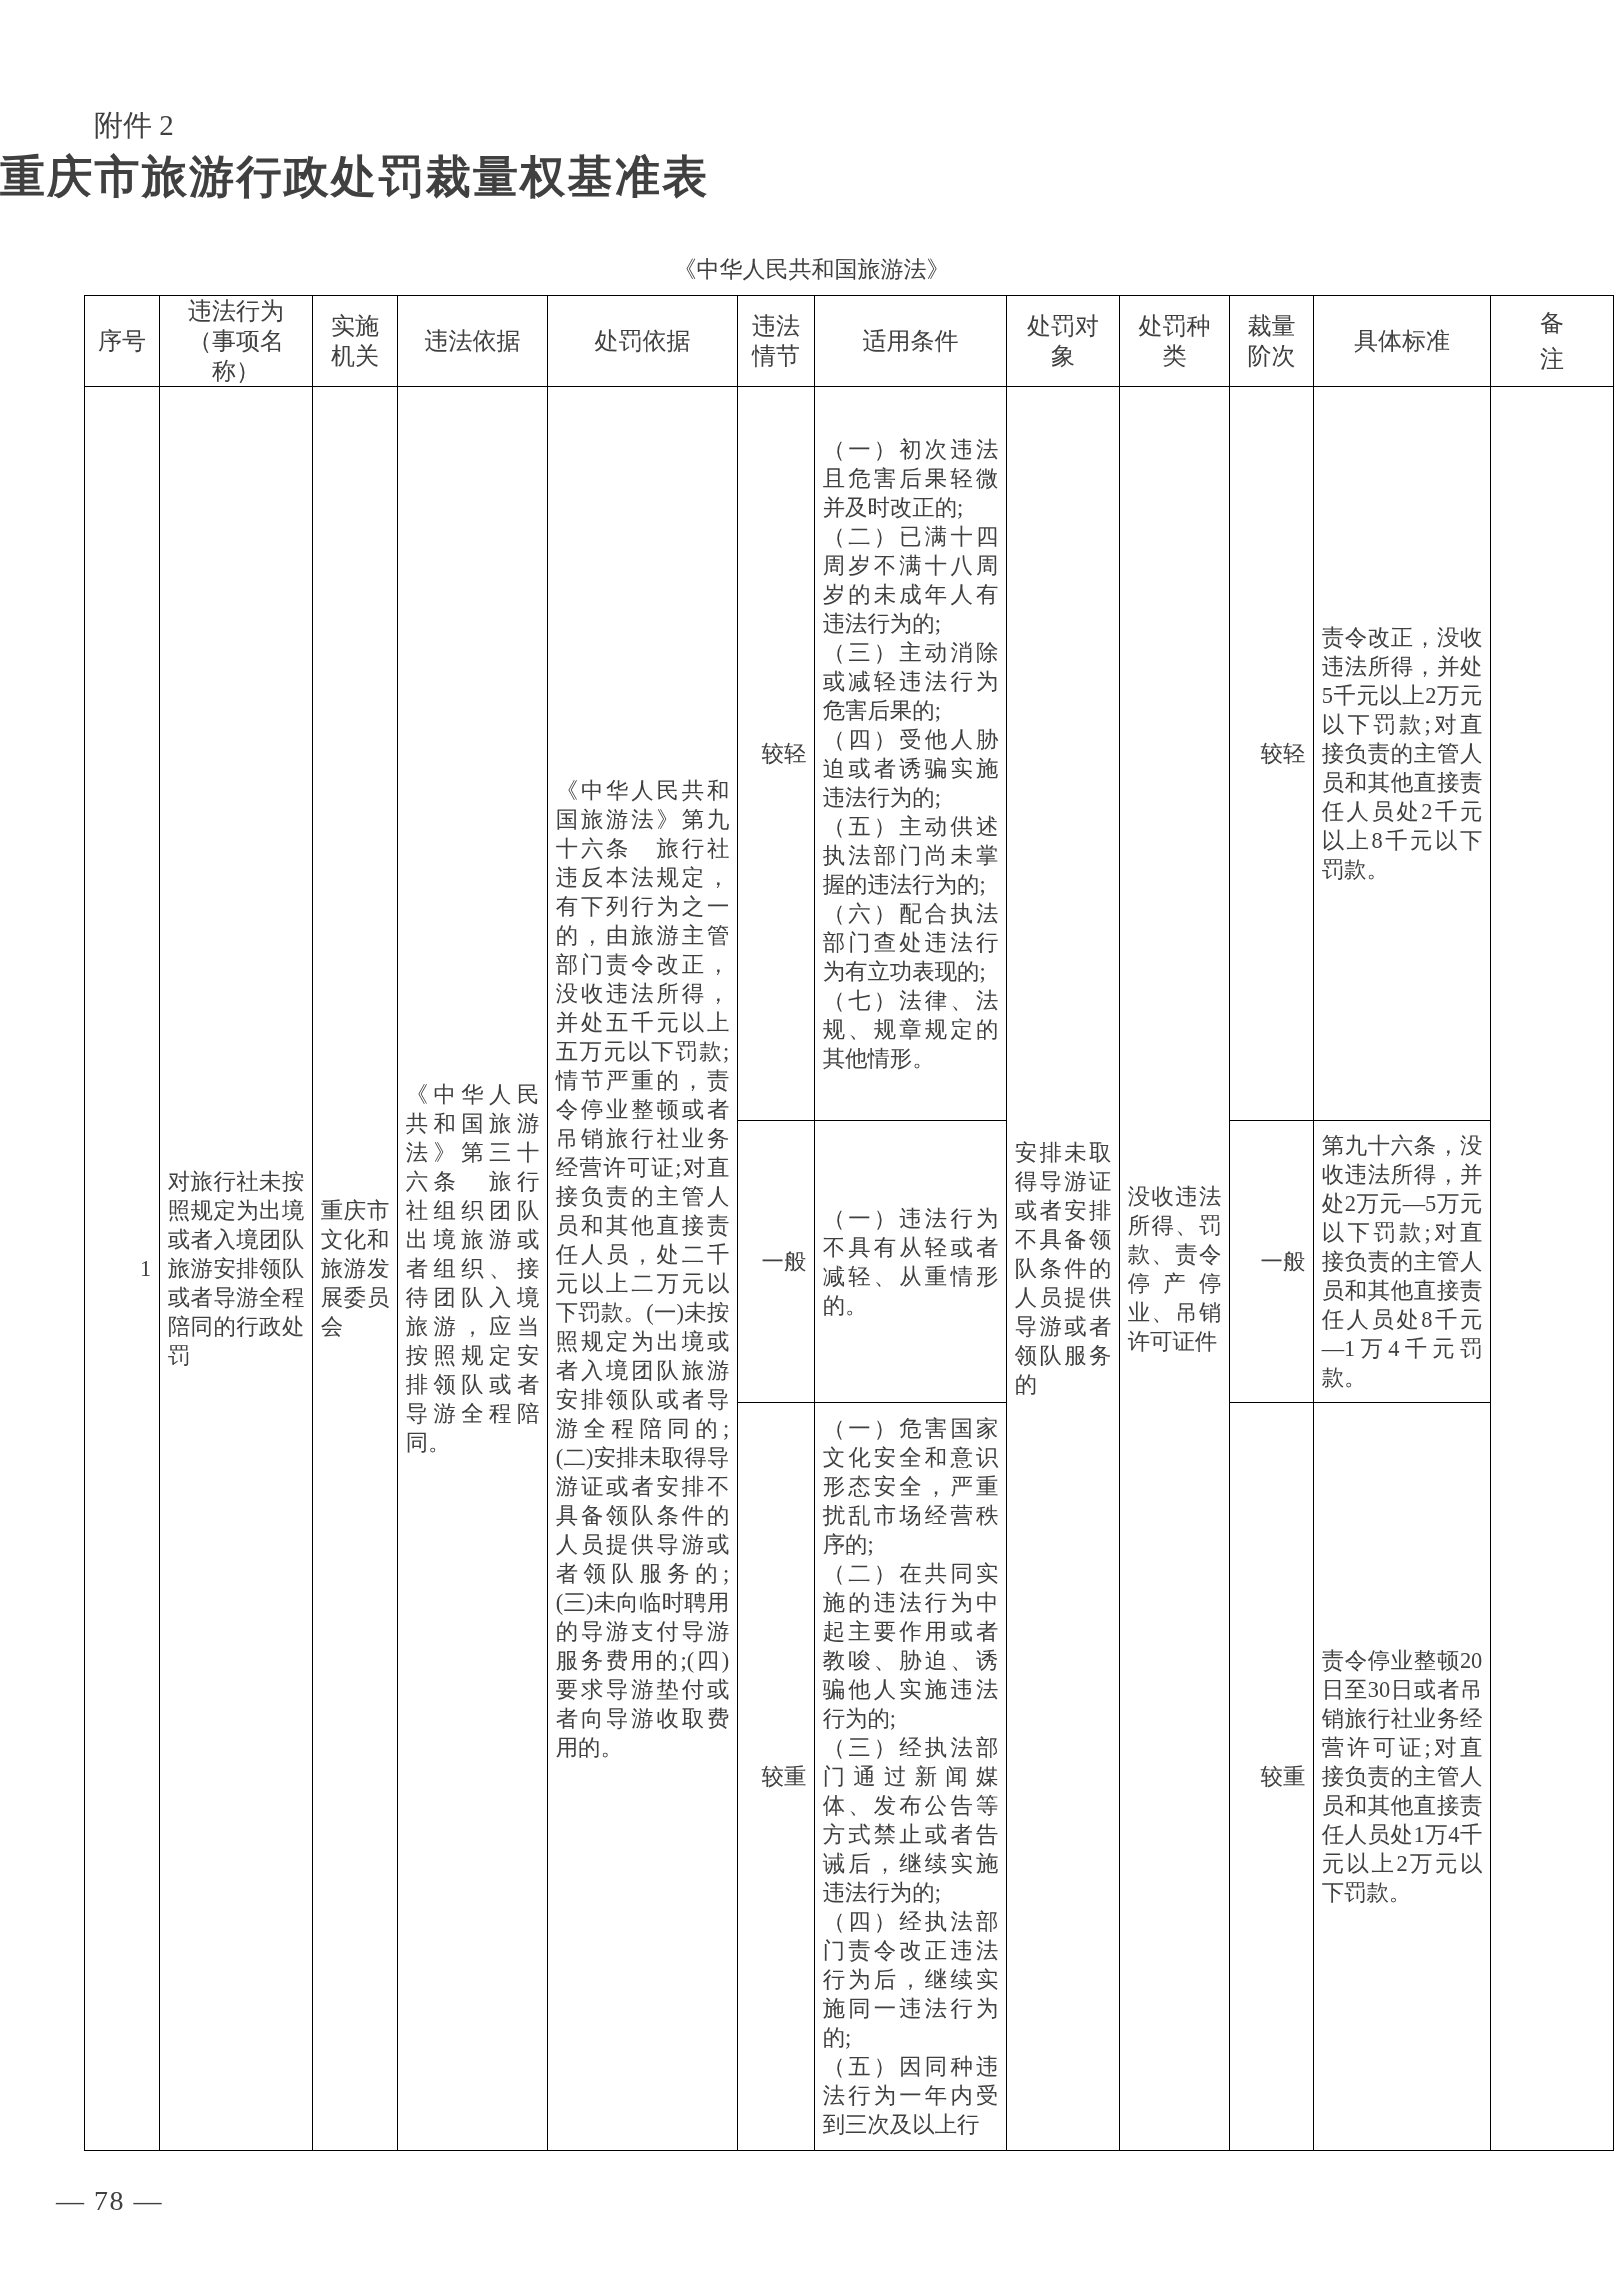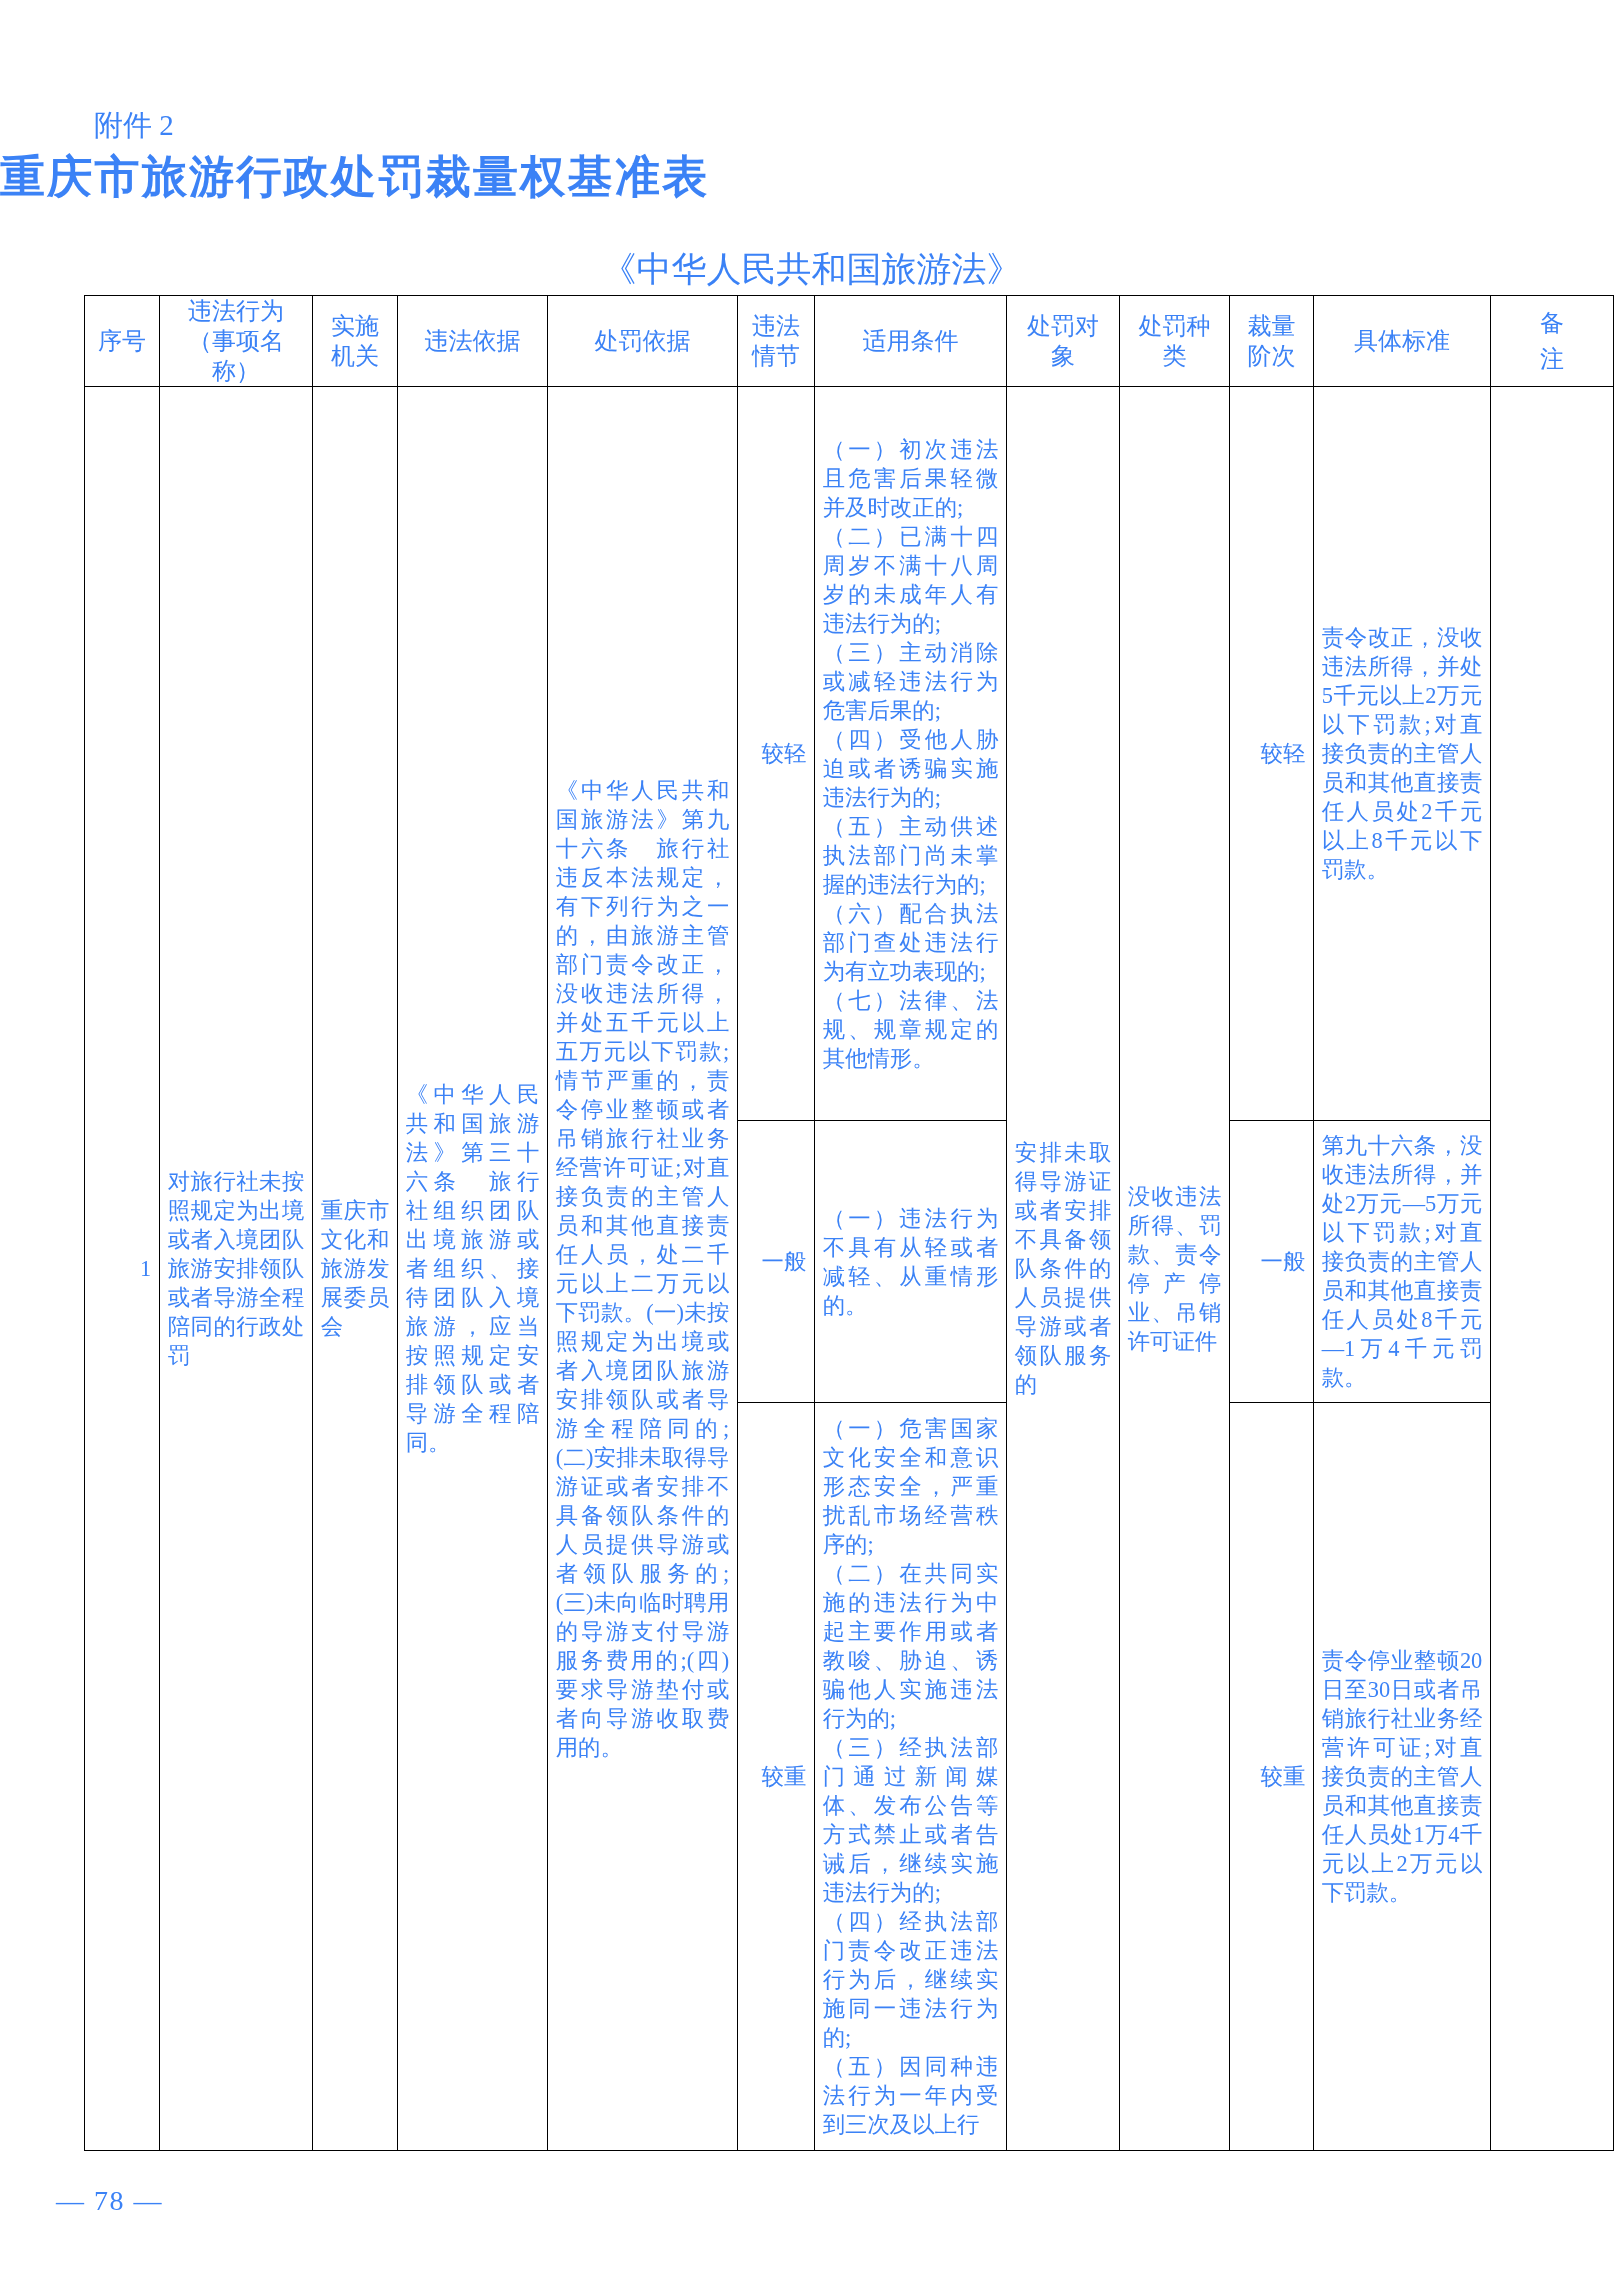--- a/index.html
+++ b/index.html
@@ -1,27 +1,27 @@
 <!DOCTYPE html>
 <html style="font-size:12.3px"><head>
 <meta charset="utf-8">
 <style>
   html,body{margin:0;padding:0;background:#e8e8e8;}
   .page{
     position:relative;width:1623px;height:2295px;margin:0 auto;
-    background:#ffffff;color:#3b82f6;
+    background:#ffffff;color:#404040;
     font-family:"Liberation Serif","DejaVu Serif",serif;
     overflow:hidden;
   }
   .attachment{position:absolute;left:94px;top:106px;font-size:29px;}
   .doc-title{
     position:absolute;left:0;top:147px;width:100%;margin:0;
     font-size:45px;font-weight:700;letter-spacing:2.3px;
   }
-  .doc-subtitle{position:absolute;left:0;top:246px;width:100%;text-align:center;font-size:35px;}
+  .doc-subtitle{position:absolute;left:0;top:254px;width:100%;text-align:center;font-size:23px;}
   table.grid{
     position:absolute;left:84px;top:295px;width:1528px;
     border-collapse:collapse;table-layout:fixed;
   }
   .grid th,.grid td{border:1.5px solid #000;vertical-align:middle;overflow:hidden;word-break:normal;}
   .grid th{font-size:24px;font-weight:400;text-align:center;line-height:1.25;padding:0 9.3px;}
   .grid td{font-size:22.4px;line-height:29px;padding:0 7.7px;margin-top:22px;}
   .grid thead tr{height:91px;}
   tr.row-light{height:734px;}
   tr.row-mid{height:282px;}

